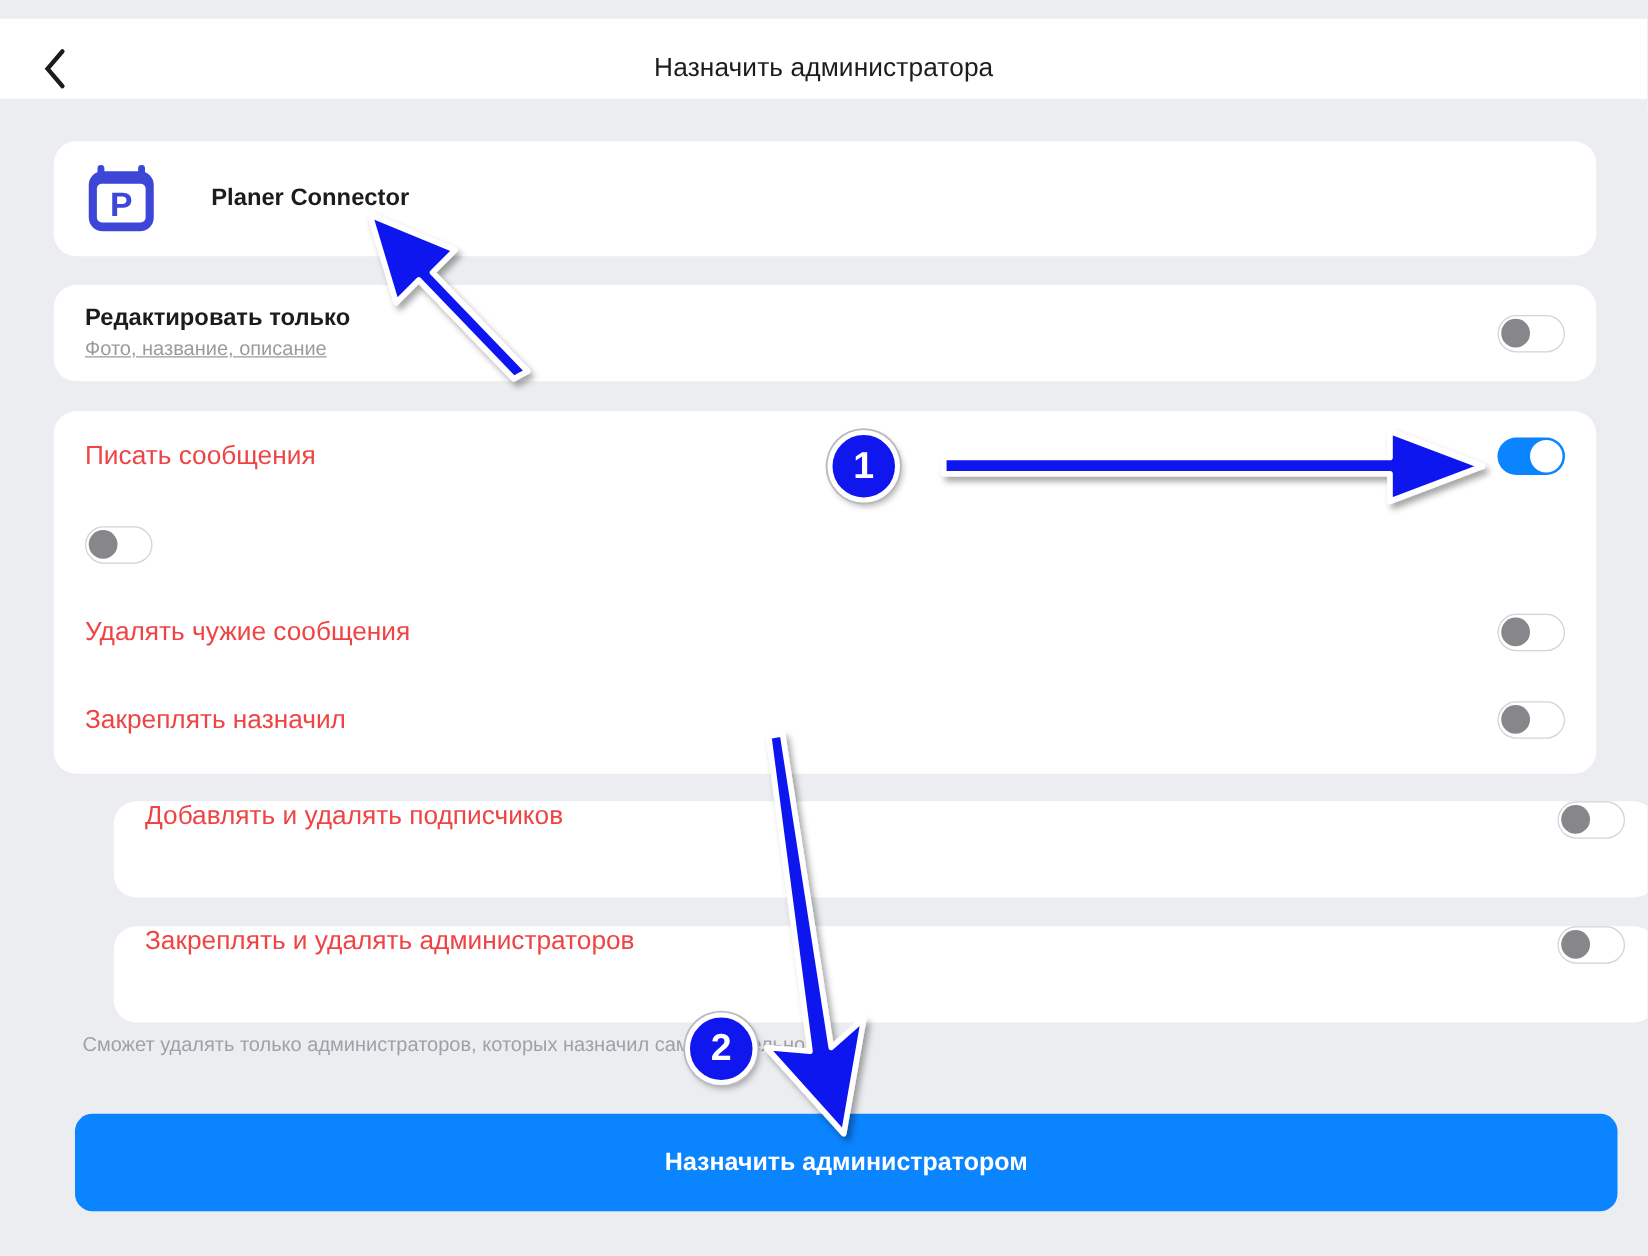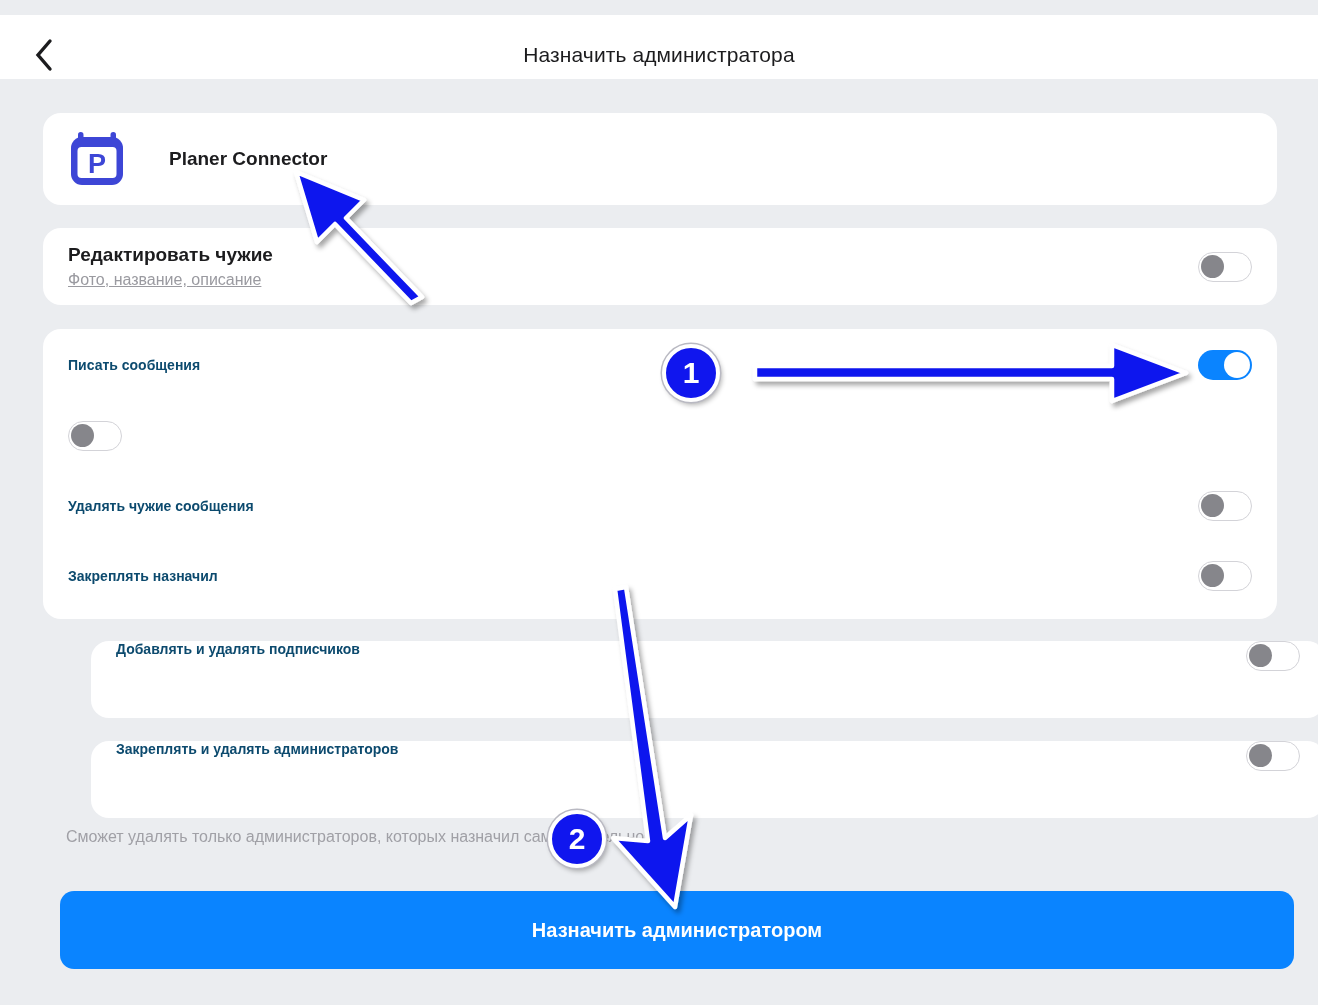--- a/index.html
+++ b/index.html
@@ -112,23 +112,23 @@
   }
   .perm-row {
     height: 70px;
     display: flex;
     align-items: center;
     padding: 0 25px;
   }
   .perm-row:nth-child(1) { height: 72px; }
   .perm-label {
     flex: 1 1 auto;
-    font-size: 14px;
-    font-weight: bold;
-    color: #0c4a6e;
+    font-size: 21px;
+    font-weight: normal;
+    color: #ef4444;
   }
 
   .card-single {
     height: 77px;
     display: flex;
     align-items: flex-start;
     padding: 0 25px;
     margin-left: 48px;
   }
   .card-subs   { top: 562px; }
@@ -246,21 +246,21 @@
         <rect x="3" y="7" width="52" height="48" rx="11" fill="#3d46d6"></rect>
         <rect x="9.5" y="17" width="39" height="31" rx="4" fill="#ffffff"></rect>
         <text x="29" y="42.5" font-family="Liberation Sans, sans-serif" font-size="27" font-weight="bold" fill="#3d46d6" text-anchor="middle">P</text>
       </svg>
     </span>
     <span class="app-name">Planer Connector</span>
   </div>
 
   <div class="card card-edit">
     <div class="row-texts">
-      <div class="row-title">Редактировать чужие</div>
+      <div class="row-title">Редактировать только</div>
       <div class="row-sub">Фото, название, описание</div>
     </div>
     <div class="toggle off">
       <span class="knob"></span>
     </div>
   </div>
 
   <div class="card card-perms">
 
     <div class="perm-row">

